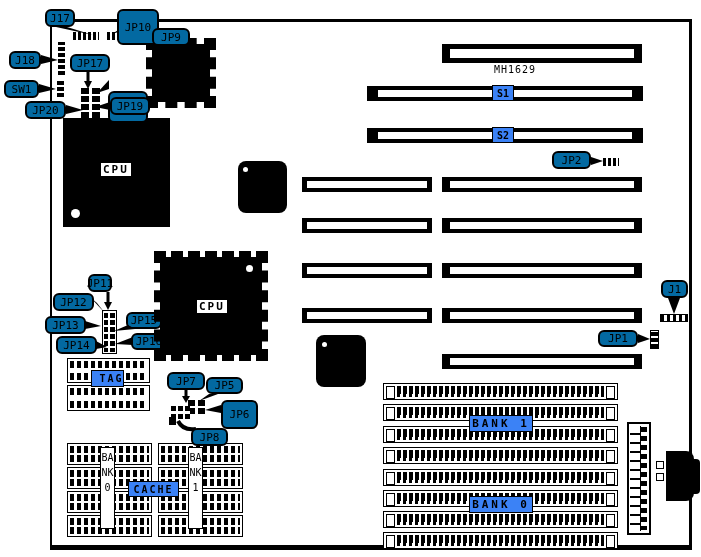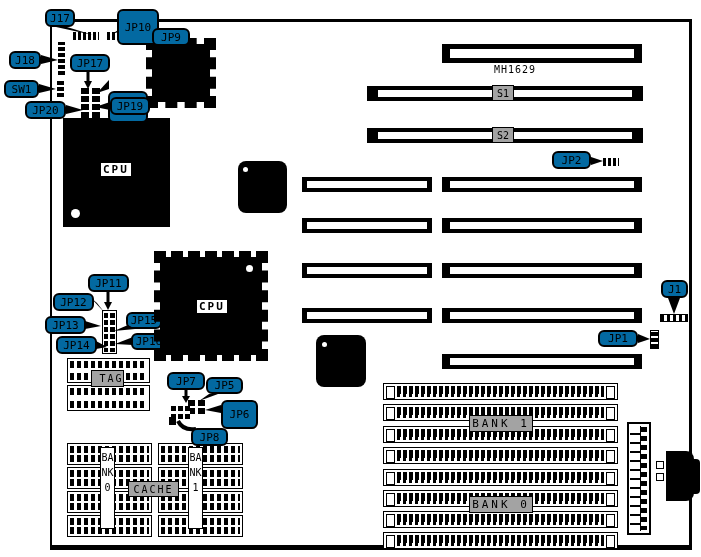--- a/index.html
+++ b/index.html
@@ -32,22 +32,22 @@
   .clip{position:absolute;width:7px;height:11px;border:1px solid #000;background:#fff;top:2px;}
   .clipL{left:2px;} .clipR{right:2px;}
   
   .jmp{z-index:3;}
   
   .callout{position:absolute;background:#0369a1;border:2px solid #000;border-radius:6px;
            display:flex;align-items:center;justify-content:center;font-size:11px;
            line-height:1;z-index:5;box-sizing:border-box;white-space:nowrap;}
   .under{z-index:2;}
   
-  .flabel{position:absolute;background:#a3a3a3;border:1px solid #000;display:flex;align-items:center;
-          justify-content:center;font-size:10px;z-index:6;box-sizing:border-box;white-space:nowrap;}
+  .flabel{position:absolute;background:#3b82f6;border:1px solid #000;display:flex;align-items:center;
+          justify-content:center;font-size:10px;z-index:6;box-sizing:border-box;white-space:nowrap;font-weight:bold;}
   .vlabel{position:absolute;background:#fff;border:1px solid #000;font-size:10px;line-height:15px;
           text-align:center;word-break:break-all;z-index:6;box-sizing:border-box;padding:2px 0;}
   .tails{position:absolute;left:0;top:0;z-index:4;}
   .modeltxt{position:absolute;font-size:10px;letter-spacing:1px;z-index:2;text-align:center;}
 </style>
 </head>
 <body>
 
 <div class="stage">
 
@@ -200,21 +200,21 @@
 
   <div class="callout" style="left:45px;top:9px;width:30px;height:18px;">J17</div>
   <div class="callout" style="left:117px;top:9px;width:42px;height:36px;">JP10</div>
   <div class="callout" style="left:152px;top:28px;width:38px;height:18px;">JP9</div>
   <div class="callout" style="left:9px;top:51px;width:32px;height:18px;">J18</div>
   <div class="callout" style="left:4px;top:80px;width:35px;height:18px;">SW1</div>
   <div class="callout" style="left:70px;top:54px;width:40px;height:18px;">JP17</div>
   <div class="callout" style="left:108px;top:91px;width:40px;height:32px;">JP18</div>
   <div class="callout" style="left:110px;top:97px;width:40px;height:18px;">JP19</div>
   <div class="callout" style="left:25px;top:101px;width:41px;height:18px;">JP20</div>
-  <div class="callout" style="left:88px;top:274px;width:41px;height:18px;">JP11</div>
+  <div class="callout" style="left:88px;top:274px;width:24px;height:18px;">JP11</div>
   <div class="callout" style="left:53px;top:293px;width:41px;height:18px;">JP12</div>
   <div class="callout" style="left:45px;top:316px;width:41px;height:18px;">JP13</div>
   <div class="callout" style="left:56px;top:336px;width:41px;height:18px;">JP14</div>
   <div class="callout under" style="left:126px;top:312px;width:36px;height:17px;">JP15</div>
   <div class="callout under" style="left:131px;top:333px;width:36px;height:17px;">JP16</div>
   <div class="callout" style="left:167px;top:372px;width:38px;height:18px;">JP7</div>
   <div class="callout" style="left:206px;top:377px;width:37px;height:17px;">JP5</div>
   <div class="callout" style="left:221px;top:400px;width:37px;height:29px;">JP6</div>
   <div class="callout" style="left:191px;top:428px;width:37px;height:18px;">JP8</div>
   <div class="callout" style="left:552px;top:151px;width:39px;height:18px;">JP2</div>

